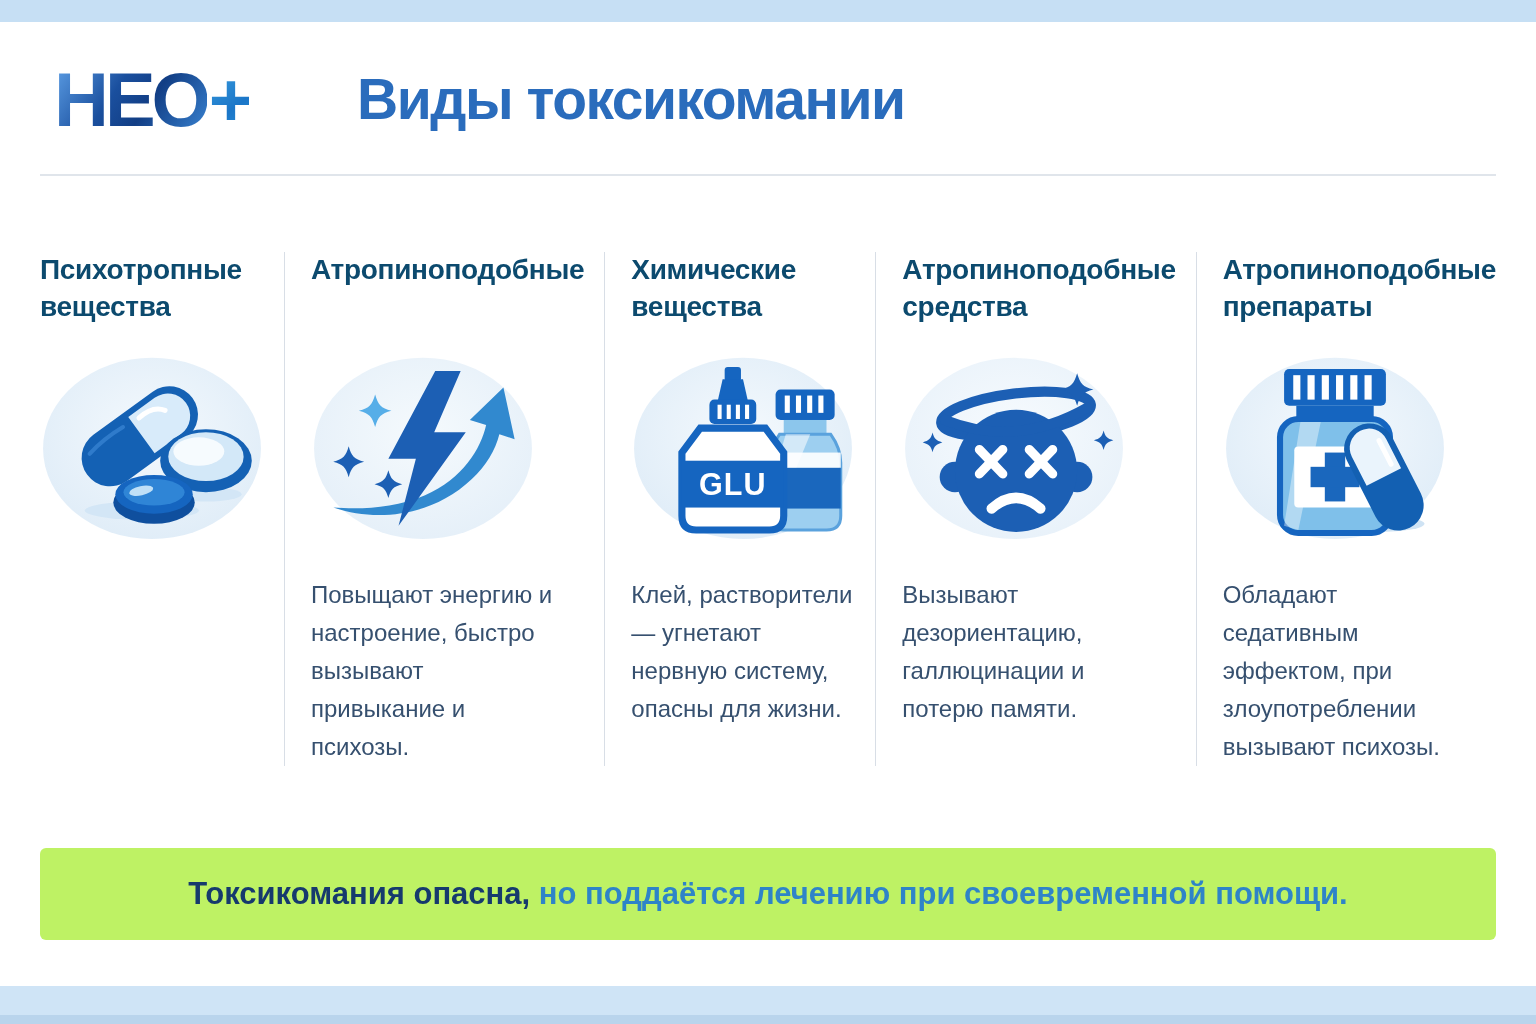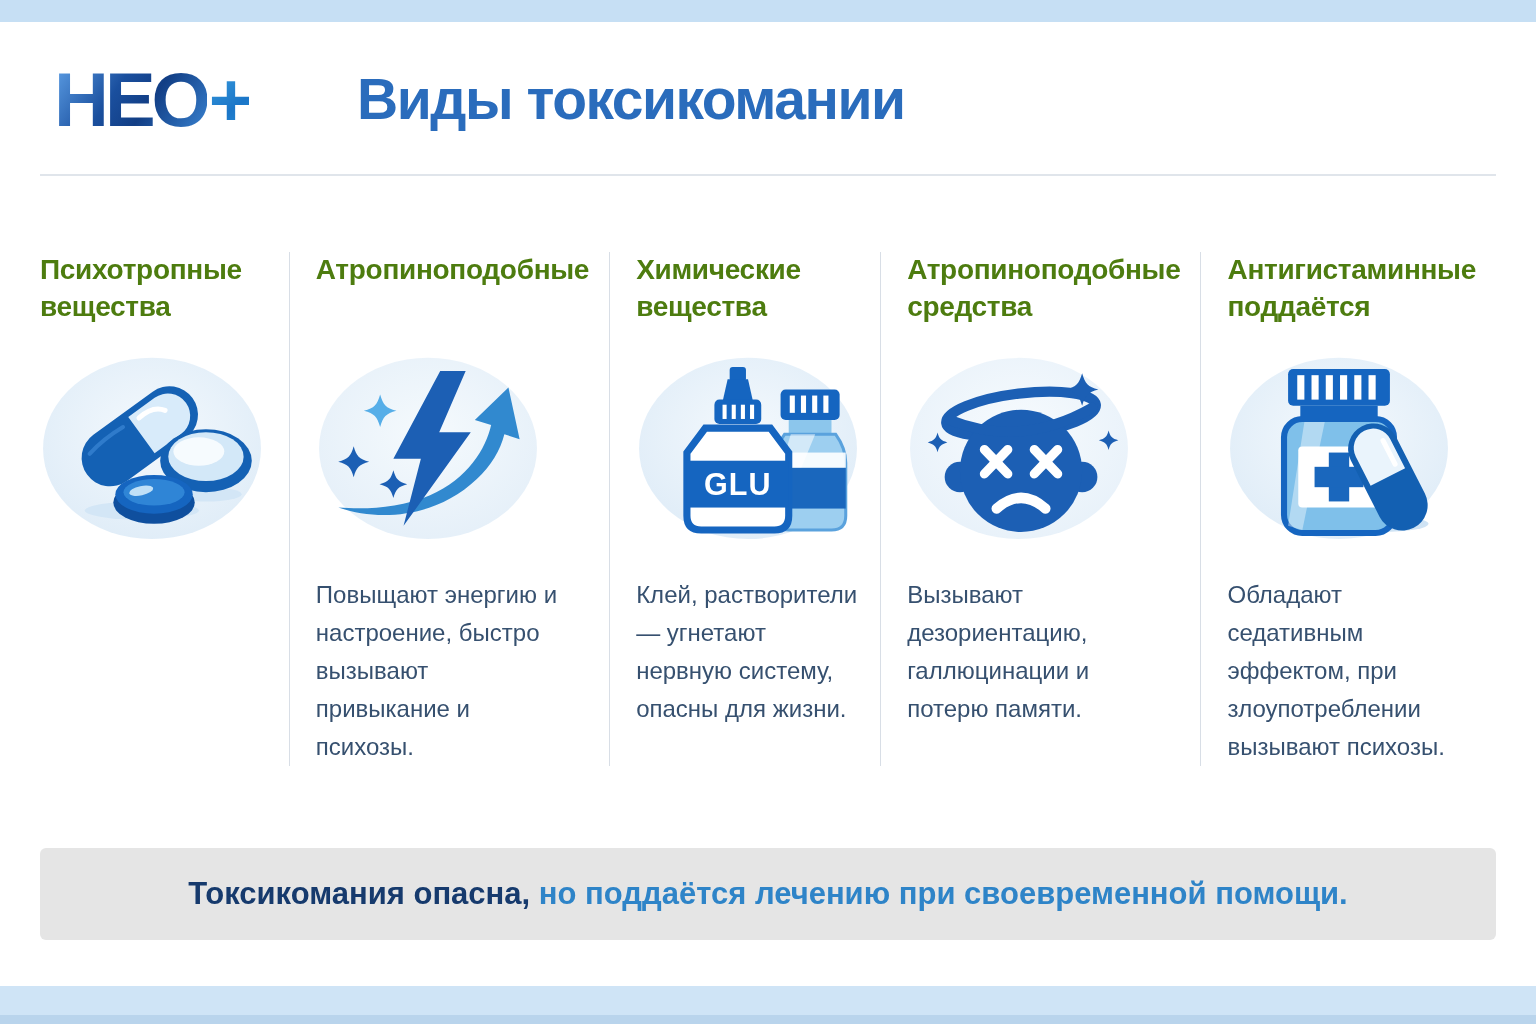--- a/index.html
+++ b/index.html
@@ -37,30 +37,30 @@
     margin-left:108px; font-size:57px; font-weight:700; color:#2a6cbc; letter-spacing:-1.5px;
   }
   .h-divider { margin-top:30px; border:none; border-top:2px solid #e0e5eb; }
 
   
   .columns { display:grid; grid-template-columns:repeat(5,1fr); margin-top:76px; }
   .column { padding-right:20px; }
   .column + .column { padding-left:26px; }
   .column:not(:last-child){ border-right:1.5px solid #d8dee6; }
   .col-heading{
-    font-size:28px; font-weight:700; color:#4d7c0f; line-height:1.32;
+    font-size:28px; font-weight:700; color:#0c4a6e; line-height:1.32;
     letter-spacing:-0.3px; min-height:98px;
   }
   .icon-wrap{ height:192px; margin:4px 0 30px; display:flex; }
   .icon-wrap svg{ width:224px; height:190px; }
   .col-text{ font-size:24px; color:#36506f; line-height:1.58; max-width:252px; }
 
   
   .banner{
-    margin:82px 40px 0; height:92px; background:#e5e5e5; border-radius:6px;
+    margin:82px 40px 0; height:92px; background:#bef264; border-radius:6px;
     display:flex; align-items:center; justify-content:center;
     font-size:31px; font-weight:700;
   }
   .banner .hl{ color:#163a6d; }
   .banner .rest{ color:#2e84c8; white-space:pre-wrap; }
 
   .glu-label{
     font-family:"Liberation Sans", sans-serif; font-size:30px; font-weight:700;
     fill:#ffffff; letter-spacing:1px;
   }
@@ -220,21 +220,21 @@
 
           <path d="M0,-16 C2.9,-5.6 5.6,-2.9 16,0 C5.6,2.9 2.9,5.6 0,16 C-2.9,5.6 -5.6,2.9 -16,0 C-5.6,-2.9 -2.9,-5.6 0,-16 Z" transform="translate(172,34)" fill="#1c5fb4"></path>
           <path d="M0,-16 C2.9,-5.6 5.6,-2.9 16,0 C5.6,2.9 2.9,5.6 0,16 C-2.9,5.6 -5.6,2.9 -16,0 C-5.6,-2.9 -2.9,-5.6 0,-16 Z" transform="translate(198,84) scale(0.6)" fill="#1c5fb4"></path>
           <path d="M0,-16 C2.9,-5.6 5.6,-2.9 16,0 C5.6,2.9 2.9,5.6 0,16 C-2.9,5.6 -5.6,2.9 -16,0 C-5.6,-2.9 -2.9,-5.6 0,-16 Z" transform="translate(30,86) scale(0.6)" fill="#1c5fb4"></path>
         </svg>
       </div>
       <div class="col-text">Вызывают дезориентацию, галлюцинации и потерю памяти.</div>
     </div>
 
     <div class="column">
-      <div class="col-heading">Антигистаминные поддаётся</div>
+      <div class="col-heading">Атропиноподобные препараты</div>
       <div class="icon-wrap">
         <svg viewBox="0 0 220 185">
           <defs>
             <radialGradient id="bg5" cx="50%" cy="42%" r="68%">
               <stop offset="0%" stop-color="#f4f9fd"></stop>
                 <stop offset="100%" stop-color="#ddebf7"></stop>
             </radialGradient>
           </defs>
           <ellipse cx="110" cy="92" rx="107" ry="89" fill="url(#bg5)"></ellipse>
           <ellipse cx="152" cy="166" rx="46" ry="8" fill="#cfe3f4"></ellipse>

